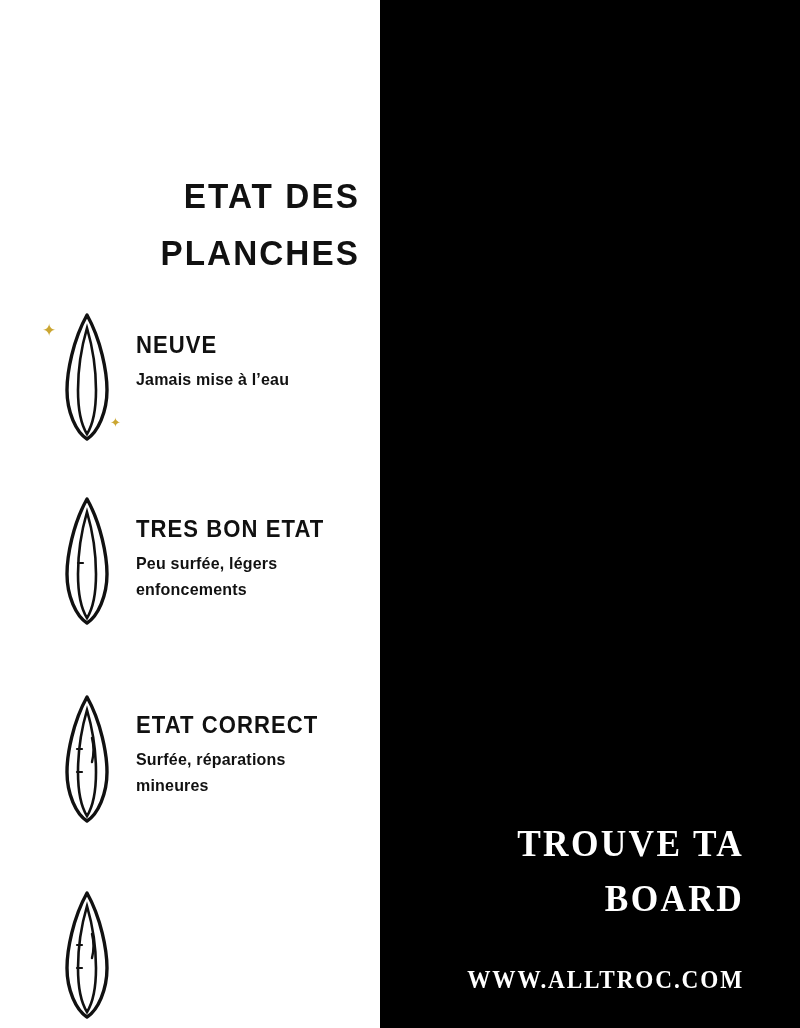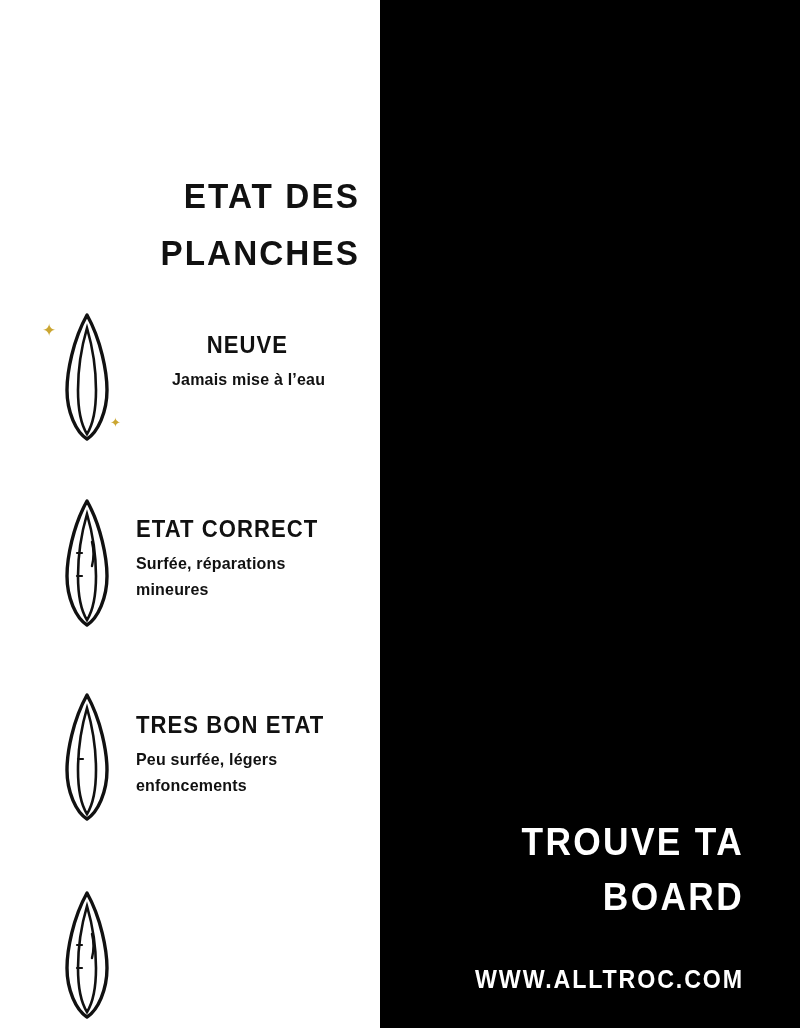--- a/index.html
+++ b/index.html
@@ -27,20 +27,21 @@
     height: 1028px;
     background: #000000;
   }
   .right-panel-inner {
     position: absolute;
     left: 0;
     right: 0;
     bottom: 34px;
     padding: 0 56px 0 40px;
     text-align: right;
+    font-family: Liberation Serif, serif;
   }
   .brand-line {
     color: #ffffff;
     font-weight: 800;
     font-size: 38px;
     line-height: 1.45;
     letter-spacing: 2.5px;
     font-stretch: condensed;
     text-transform: uppercase;
     transform: scaleX(0.93);
@@ -132,21 +133,21 @@
     font-size: 16.5px;
     line-height: 1.6;
     margin-top: 7px;
     letter-spacing: 0.2px;
     transform: scaleX(0.97);
     transform-origin: left top;
   }
 
   
   .item.i1 .board-slot { top: 12px; }
-  .item.i1 .item-text  { top: 32px; text-align: center; }
+  .item.i1 .item-text  { top: 32px; }
   .item.i2 .board-slot { top: 0px; }
   .item.i2 .item-text  { top: 20px; }
   .item.i3 .board-slot { top: 2px; }
   .item.i3 .item-text  { top: 20px; }
   .item.i4 .board-slot { top: 2px; }
   .item.i4 .item-text  { top: 20px; }
 </style>
 </head>
 <body>
 
@@ -169,47 +170,47 @@
             <path d="M31 3 C45 28 51 60 51 78 C51 100 42 120 31 127 C20 120 11 100 11 78 C11 60 17 28 31 3 Z" fill="#ffffff" stroke="#111111" stroke-width="3.4" stroke-linejoin="round"></path>
             <path d="M31 16 C38 40 40 62 40 78 C40 98 36 114 31 122 C26 114 22 98 22 78 C22 62 24 40 31 16 Z" fill="none" stroke="#111111" stroke-width="2.6"></path>
           </svg>
         </div>
         <div class="item-text">
           <div class="item-title">NEUVE</div>
           <div class="item-desc">Jamais mise à l’eau</div>
         </div>
       </div>
 
+      <div class="item i2">
+        <div class="board-slot">
+          <svg viewBox="0 0 62 130" width="62" height="130" aria-hidden="true">
+            <path d="M31 3 C45 28 51 60 51 78 C51 100 42 120 31 127 C20 120 11 100 11 78 C11 60 17 28 31 3 Z" fill="#ffffff" stroke="#111111" stroke-width="3.4" stroke-linejoin="round"></path>
+            <path d="M31 16 C38 40 40 62 40 78 C40 98 36 114 31 122 C26 114 22 98 22 78 C22 62 24 40 31 16 Z" fill="none" stroke="#111111" stroke-width="2.6"></path>
+            <line x1="22" y1="67" x2="27" y2="67" stroke="#111111" stroke-width="2.2" stroke-linecap="round"></line>
+          </svg>
+        </div>
+        <div class="item-text">
+          <div class="item-title">TRES BON ETAT</div>
+          <div class="item-desc">Peu surfée, légers enfoncements</div>
+        </div>
+      </div>
+
       <div class="item i3">
         <div class="board-slot">
           <svg viewBox="0 0 62 130" width="62" height="130" aria-hidden="true">
             <path d="M31 3 C45 28 51 60 51 78 C51 100 42 120 31 127 C20 120 11 100 11 78 C11 60 17 28 31 3 Z" fill="#ffffff" stroke="#111111" stroke-width="3.4" stroke-linejoin="round"></path>
             <path d="M31 16 C38 40 40 62 40 78 C40 98 36 114 31 122 C26 114 22 98 22 78 C22 62 24 40 31 16 Z" fill="none" stroke="#111111" stroke-width="2.6"></path>
             <line x1="21" y1="55" x2="26" y2="55" stroke="#111111" stroke-width="2.2" stroke-linecap="round"></line>
             <line x1="21" y1="78" x2="26" y2="78" stroke="#111111" stroke-width="2.2" stroke-linecap="round"></line>
             <path d="M36 44 C38 52 38 60 36 68" fill="none" stroke="#111111" stroke-width="2.4" stroke-linecap="round"></path>
           </svg>
         </div>
         <div class="item-text">
           <div class="item-title">ETAT CORRECT</div>
           <div class="item-desc">Surfée, réparations mineures</div>
-        </div>
-      </div>
-
-      <div class="item i2">
-        <div class="board-slot">
-          <svg viewBox="0 0 62 130" width="62" height="130" aria-hidden="true">
-            <path d="M31 3 C45 28 51 60 51 78 C51 100 42 120 31 127 C20 120 11 100 11 78 C11 60 17 28 31 3 Z" fill="#ffffff" stroke="#111111" stroke-width="3.4" stroke-linejoin="round"></path>
-            <path d="M31 16 C38 40 40 62 40 78 C40 98 36 114 31 122 C26 114 22 98 22 78 C22 62 24 40 31 16 Z" fill="none" stroke="#111111" stroke-width="2.6"></path>
-            <line x1="22" y1="67" x2="27" y2="67" stroke="#111111" stroke-width="2.2" stroke-linecap="round"></line>
-          </svg>
-        </div>
-        <div class="item-text">
-          <div class="item-title">TRES BON ETAT</div>
-          <div class="item-desc">Peu surfée, légers enfoncements</div>
         </div>
       </div>
 
       <div class="item i4">
         <div class="board-slot">
           <svg viewBox="0 0 62 130" width="62" height="130" aria-hidden="true">
             <path d="M31 3 C45 28 51 60 51 78 C51 100 42 120 31 127 C20 120 11 100 11 78 C11 60 17 28 31 3 Z" fill="#ffffff" stroke="#111111" stroke-width="3.4" stroke-linejoin="round"></path>
             <path d="M31 16 C38 40 40 62 40 78 C40 98 36 114 31 122 C26 114 22 98 22 78 C22 62 24 40 31 16 Z" fill="none" stroke="#111111" stroke-width="2.6"></path>
             <line x1="21" y1="55" x2="26" y2="55" stroke="#111111" stroke-width="2.2" stroke-linecap="round"></line>
             <line x1="21" y1="78" x2="26" y2="78" stroke="#111111" stroke-width="2.2" stroke-linecap="round"></line>

